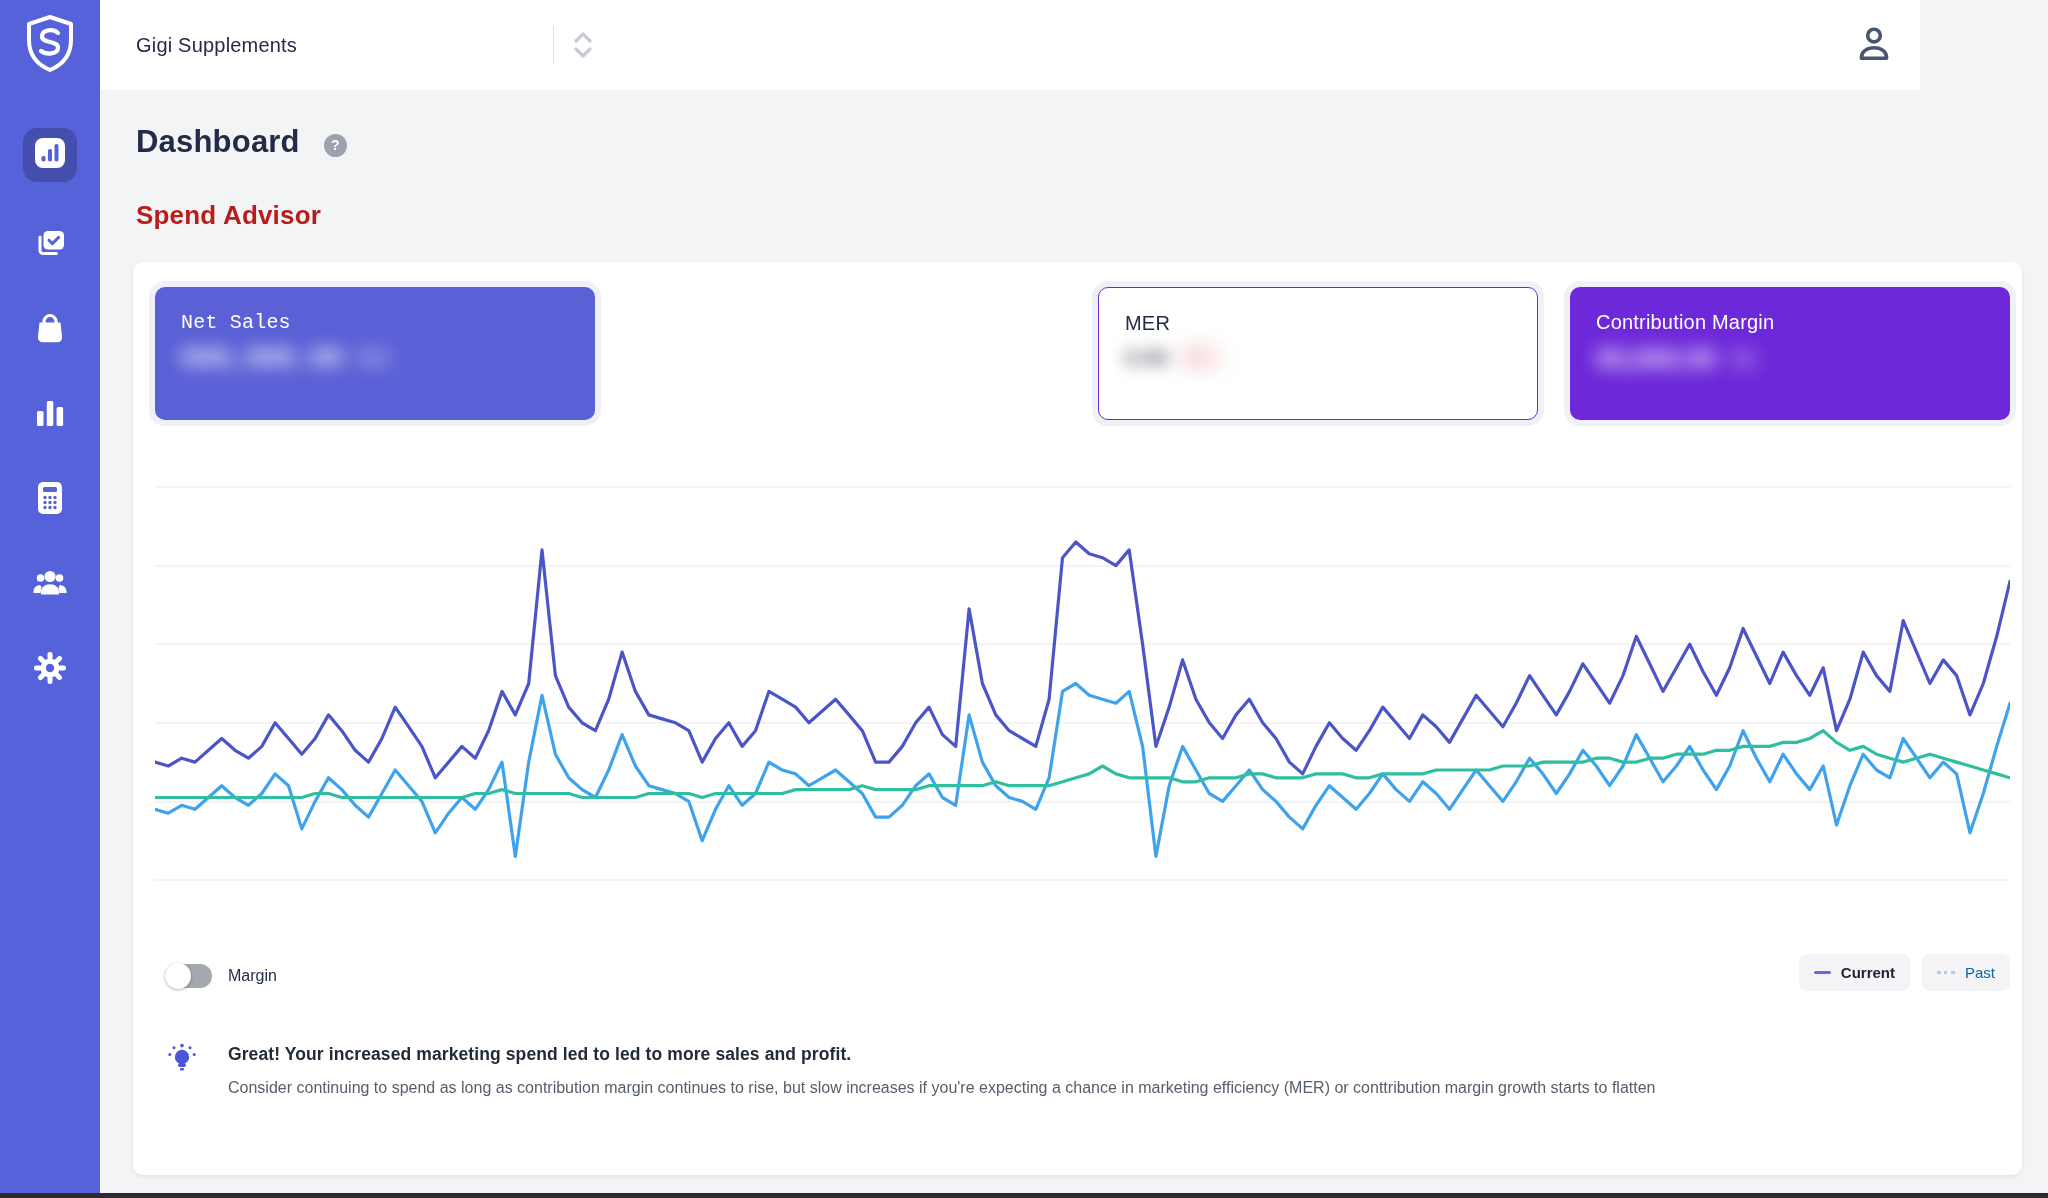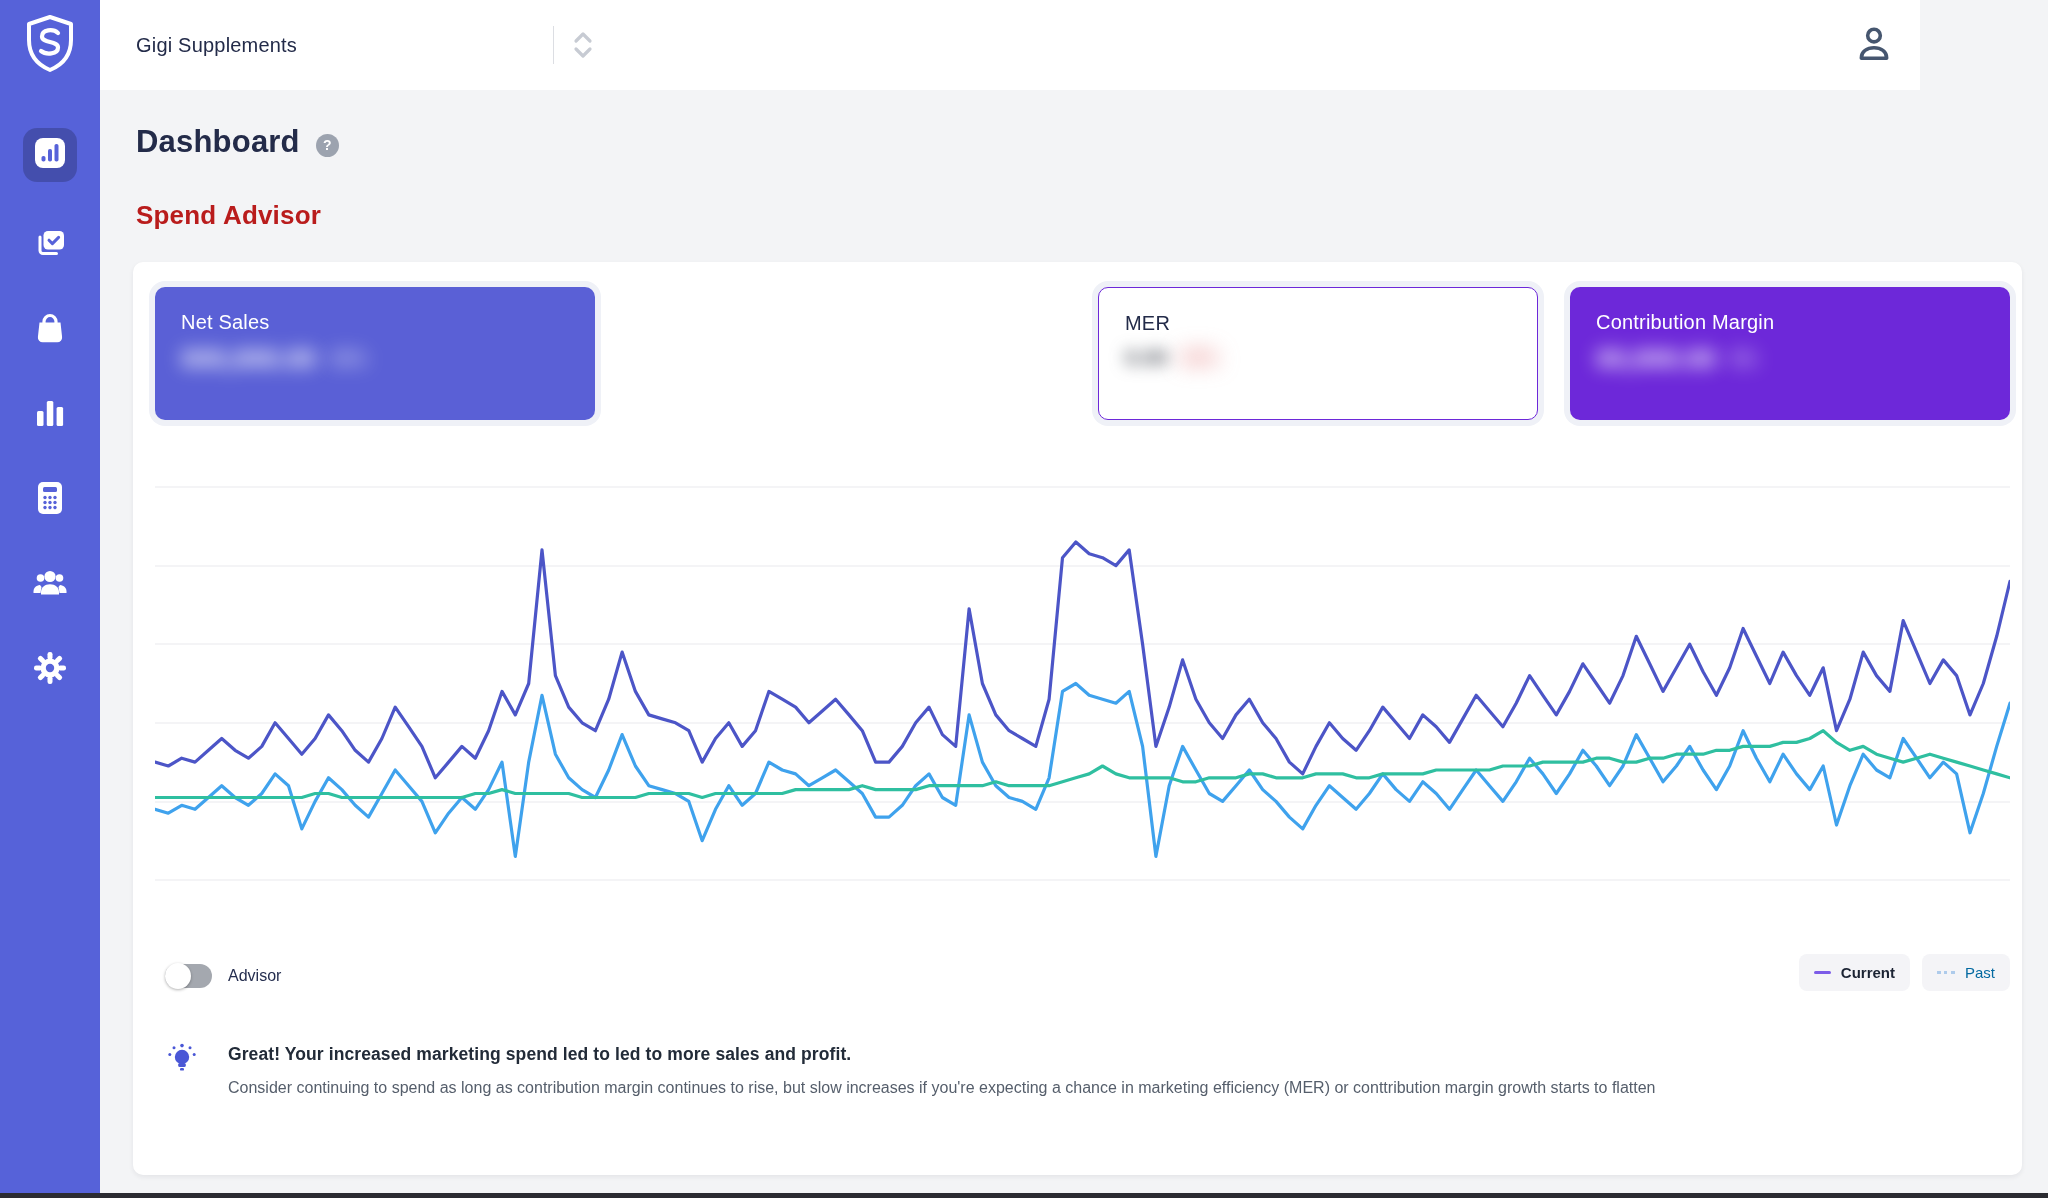--- a/index.html
+++ b/index.html
@@ -14,32 +14,32 @@
   .nav-item { position:absolute; left:0; width:100px; height:54px; display:flex; align-items:center; justify-content:center; cursor:pointer; }
   .nav-item.active { left:23px; width:54px; height:54px; background:rgba(0,0,0,.20); border-radius:14px; }
   
   .topbar { position:absolute; left:100px; top:0; width:1820px; height:90px; background:#ffffff;padding-left:20px; }
   .company-name { position:absolute; left:36px; top:0; height:90px; display:flex; align-items:center; font-size:20px; color:#232B49; letter-spacing:.2px; }
   .topbar-divider { position:absolute; left:453px; top:26px; width:1px; height:38px; background:#DCDEE3; }
   .switcher { position:absolute; left:468px; top:28px; width:30px; height:36px; border:none; background:transparent; cursor:pointer; }
   .user-btn { position:absolute; right:26px; top:24px; width:40px; height:42px; border:none; background:transparent; cursor:pointer; }
   
   .main { position:absolute; left:100px; top:90px; width:1948px; height:1108px; }
-  .page-title-row { position:absolute; left:36px; top:34px; display:flex; align-items:center; gap:16px; }
+  .page-title-row { position:absolute; left:36px; top:34px; display:flex; align-items:center; gap:24px; }
   .page-title { font-size:31px; font-weight:700; color:#232B49; letter-spacing:.2px; }
   .help-icon { width:23px; height:23px; border-radius:50%; background:#9CA3AF; color:#fff; font-size:14px; font-weight:700;
                display:flex; align-items:center; justify-content:center; cursor:pointer; margin-top:6px; }
   .section-title { position:absolute; left:36px; top:110px; font-size:26px; font-weight:700; color:#b91c1c; letter-spacing:.2px;text-align:right; }
   
   .panel { position:absolute; left:33px; top:172px; width:1889px; height:913px; background:#ffffff; border-radius:10px;
            box-shadow:0 2px 5px rgba(22,28,45,.07); }
   
   .kpi { position:absolute; top:25px; width:440px; height:133px; border-radius:10px; padding:24px 26px; cursor:pointer;
          box-shadow:0 0 0 6px #EFF1F7; }
-  .kpi-0 { left:22px;  background:#5A60D6; }
+  .kpi-0 { left:22px;  background:#5A60D6;font-family:Liberation Mono, monospace; }
   .kpi-1 { left:494px; background:#15B9A7; }
   .kpi-2 { left:965px; background:#ffffff; border:1px solid #6d28d9; }
   .kpi-3 { left:1437px; background:#6d28d9; }
   .kpi-label { font-size:20px; color:#ffffff; font-weight:500; letter-spacing:.2px; }
   .kpi-2 .kpi-label { color:#232B49; }
   .kpi-value-row { margin-top:10px; display:flex; align-items:center; gap:14px; }
   .kpi-value { font-size:27px; font-weight:700; color:rgba(255,255,255,.95); filter:blur(9px); }
   .kpi-2 .kpi-value { color:rgba(60,64,75,.9); font-size:22px; filter:blur(8px); }
   .kpi-badge { font-size:18px; font-weight:700; color:rgba(255,255,255,.8); filter:blur(10px); }
   .kpi-2 .kpi-badge { color:#E06A6A; filter:blur(11px); }
@@ -234,21 +234,21 @@
             <polyline points="0.0,302.1 13.3,306.0 26.7,298.2 40.0,302.1 53.4,290.3 66.7,278.5 80.1,290.3 93.4,298.2 106.8,286.4 120.1,262.8 133.5,278.5 146.8,294.2 160.1,278.5 173.5,254.9 186.8,270.7 200.2,290.3 213.5,302.1 226.9,278.5 240.2,247.1 253.6,266.7 266.9,286.4 280.3,317.8 293.6,302.1 306.9,286.4 320.3,298.2 333.6,270.7 347.0,231.4 360.3,254.9 373.7,223.5 387.0,89.9 400.4,215.6 413.7,247.1 427.1,262.8 440.4,270.7 453.7,239.2 467.1,192.1 480.4,231.4 493.8,254.9 507.1,258.9 520.5,262.8 533.8,270.7 547.2,302.1 560.5,278.5 573.8,262.8 587.2,286.4 600.5,270.7 613.9,231.4 627.2,239.2 640.6,247.1 653.9,262.8 667.3,251.0 680.6,239.2 694.0,254.9 707.3,270.7 720.6,302.1 734.0,302.1 747.3,286.4 760.7,262.8 774.0,247.1 787.4,274.6 800.7,286.4 814.1,148.8 827.4,223.5 840.8,254.9 854.1,270.7 867.4,278.5 880.8,286.4 894.1,239.2 907.5,97.7 920.8,82.0 934.2,93.8 947.5,97.7 960.9,105.6 974.2,89.9 987.6,184.2 1000.9,286.4 1014.2,247.1 1027.6,199.9 1040.9,239.2 1054.3,262.8 1067.6,278.5 1081.0,254.9 1094.3,239.2 1107.7,262.8 1121.0,278.5 1134.4,302.1 1147.7,313.9 1161.0,286.4 1174.4,262.8 1187.7,278.5 1201.1,290.3 1214.4,270.7 1227.8,247.1 1241.1,262.8 1254.5,278.5 1267.8,254.9 1281.2,266.7 1294.5,282.4 1307.8,258.9 1321.2,235.3 1334.5,251.0 1347.9,266.7 1361.2,243.2 1374.6,215.6 1387.9,235.3 1401.3,254.9 1414.6,231.4 1427.9,203.8 1441.3,223.5 1454.6,243.2 1468.0,215.6 1481.3,176.3 1494.7,203.8 1508.0,231.4 1521.4,207.8 1534.7,184.2 1548.1,211.7 1561.4,235.3 1574.7,207.8 1588.1,168.5 1601.4,196.0 1614.8,223.5 1628.1,192.1 1641.5,215.6 1654.8,235.3 1668.2,207.8 1681.5,270.7 1694.9,239.2 1708.2,192.1 1721.5,215.6 1734.9,231.4 1748.2,160.6 1761.6,192.1 1774.9,223.5 1788.3,199.9 1801.6,215.6 1815.0,254.9 1828.3,223.5 1841.7,176.3 1855.0,121.3" fill="none" stroke="#4C55C7" stroke-width="3.2" stroke-linejoin="round" stroke-linecap="round"></polyline>
             <polyline points="0.0,349.3 13.3,353.2 26.7,345.3 40.0,349.3 53.4,337.5 66.7,325.7 80.1,337.5 93.4,345.3 106.8,333.5 120.1,313.9 133.5,325.7 146.8,368.9 160.1,341.4 173.5,317.8 186.8,329.6 200.2,345.3 213.5,357.1 226.9,333.5 240.2,310.0 253.6,325.7 266.9,341.4 280.3,372.8 293.6,353.2 306.9,337.5 320.3,349.3 333.6,329.6 347.0,302.1 360.3,396.4 373.7,302.1 387.0,235.3 400.4,294.2 413.7,317.8 427.1,329.6 440.4,337.5 453.7,310.0 467.1,274.6 480.4,306.0 493.8,325.7 507.1,329.6 520.5,333.5 533.8,341.4 547.2,380.7 560.5,349.3 573.8,325.7 587.2,345.3 600.5,333.5 613.9,302.1 627.2,310.0 640.6,313.9 653.9,325.7 667.3,317.8 680.6,310.0 694.0,321.8 707.3,333.5 720.6,357.1 734.0,357.1 747.3,345.3 760.7,325.7 774.0,313.9 787.4,337.5 800.7,345.3 814.1,254.9 827.4,302.1 840.8,325.7 854.1,337.5 867.4,341.4 880.8,349.3 894.1,317.8 907.5,231.4 920.8,223.5 934.2,235.3 947.5,239.2 960.9,243.2 974.2,231.4 987.6,286.4 1000.9,396.4 1014.2,325.7 1027.6,286.4 1040.9,310.0 1054.3,333.5 1067.6,341.4 1081.0,325.7 1094.3,310.0 1107.7,329.6 1121.0,341.4 1134.4,357.1 1147.7,368.9 1161.0,345.3 1174.4,325.7 1187.7,337.5 1201.1,349.3 1214.4,333.5 1227.8,313.9 1241.1,329.6 1254.5,341.4 1267.8,321.8 1281.2,333.5 1294.5,349.3 1307.8,329.6 1321.2,310.0 1334.5,325.7 1347.9,341.4 1361.2,321.8 1374.6,298.2 1387.9,313.9 1401.3,333.5 1414.6,313.9 1427.9,290.3 1441.3,306.0 1454.6,325.7 1468.0,306.0 1481.3,274.6 1494.7,298.2 1508.0,321.8 1521.4,306.0 1534.7,286.4 1548.1,310.0 1561.4,329.6 1574.7,306.0 1588.1,270.7 1601.4,298.2 1614.8,321.8 1628.1,294.2 1641.5,313.9 1654.8,329.6 1668.2,306.0 1681.5,365.0 1694.9,325.7 1708.2,294.2 1721.5,310.0 1734.9,317.8 1748.2,278.5 1761.6,298.2 1774.9,317.8 1788.3,302.1 1801.6,313.9 1815.0,372.8 1828.3,333.5 1841.7,286.4 1855.0,243.2" fill="none" stroke="#3FA2ED" stroke-width="3.2" stroke-linejoin="round" stroke-linecap="round"></polyline>
             <polyline points="0.0,337.5 13.3,337.5 26.7,337.5 40.0,337.5 53.4,337.5 66.7,337.5 80.1,337.5 93.4,337.5 106.8,337.5 120.1,337.5 133.5,337.5 146.8,337.5 160.1,333.5 173.5,333.5 186.8,337.5 200.2,337.5 213.5,337.5 226.9,337.5 240.2,337.5 253.6,337.5 266.9,337.5 280.3,337.5 293.6,337.5 306.9,337.5 320.3,333.5 333.6,333.5 347.0,329.6 360.3,333.5 373.7,333.5 387.0,333.5 400.4,333.5 413.7,333.5 427.1,337.5 440.4,337.5 453.7,337.5 467.1,337.5 480.4,337.5 493.8,333.5 507.1,333.5 520.5,333.5 533.8,333.5 547.2,337.5 560.5,333.5 573.8,333.5 587.2,333.5 600.5,333.5 613.9,333.5 627.2,333.5 640.6,329.6 653.9,329.6 667.3,329.6 680.6,329.6 694.0,329.6 707.3,325.7 720.6,329.6 734.0,329.6 747.3,329.6 760.7,329.6 774.0,325.7 787.4,325.7 800.7,325.7 814.1,325.7 827.4,325.7 840.8,321.8 854.1,325.7 867.4,325.7 880.8,325.7 894.1,325.7 907.5,321.8 920.8,317.8 934.2,313.9 947.5,306.0 960.9,313.9 974.2,317.8 987.6,317.8 1000.9,317.8 1014.2,317.8 1027.6,321.8 1040.9,321.8 1054.3,317.8 1067.6,317.8 1081.0,317.8 1094.3,313.9 1107.7,313.9 1121.0,317.8 1134.4,317.8 1147.7,317.8 1161.0,313.9 1174.4,313.9 1187.7,313.9 1201.1,317.8 1214.4,317.8 1227.8,313.9 1241.1,313.9 1254.5,313.9 1267.8,313.9 1281.2,310.0 1294.5,310.0 1307.8,310.0 1321.2,310.0 1334.5,310.0 1347.9,306.0 1361.2,306.0 1374.6,306.0 1387.9,302.1 1401.3,302.1 1414.6,302.1 1427.9,302.1 1441.3,298.2 1454.6,298.2 1468.0,302.1 1481.3,302.1 1494.7,298.2 1508.0,298.2 1521.4,294.2 1534.7,294.2 1548.1,294.2 1561.4,290.3 1574.7,290.3 1588.1,286.4 1601.4,286.4 1614.8,286.4 1628.1,282.4 1641.5,282.4 1654.8,278.5 1668.2,270.7 1681.5,282.4 1694.9,290.3 1708.2,286.4 1721.5,294.2 1734.9,298.2 1748.2,302.1 1761.6,298.2 1774.9,294.2 1788.3,298.2 1801.6,302.1 1815.0,306.0 1828.3,310.0 1841.7,313.9 1855.0,317.8" fill="none" stroke="#2FBFA0" stroke-width="3.2" stroke-linejoin="round" stroke-linecap="round"></polyline>
           </svg>
       </div>
 
       <div class="compare-group">
         <div class="toggle">
           <span class="knob"></span>
         </div>
-        <span class="compare-label">Advisor</span>
+        <span class="compare-label">Margin</span>
       </div>
 
       <div class="legend">
         <button class="legend-chip">
           <span class="legend-swatch-solid"></span>
           <span class="legend-label-current">Current</span>
         </button>
         <button class="legend-chip">
           <span class="legend-swatch-dotted"></span>
           <span class="legend-label-past">Past</span>

